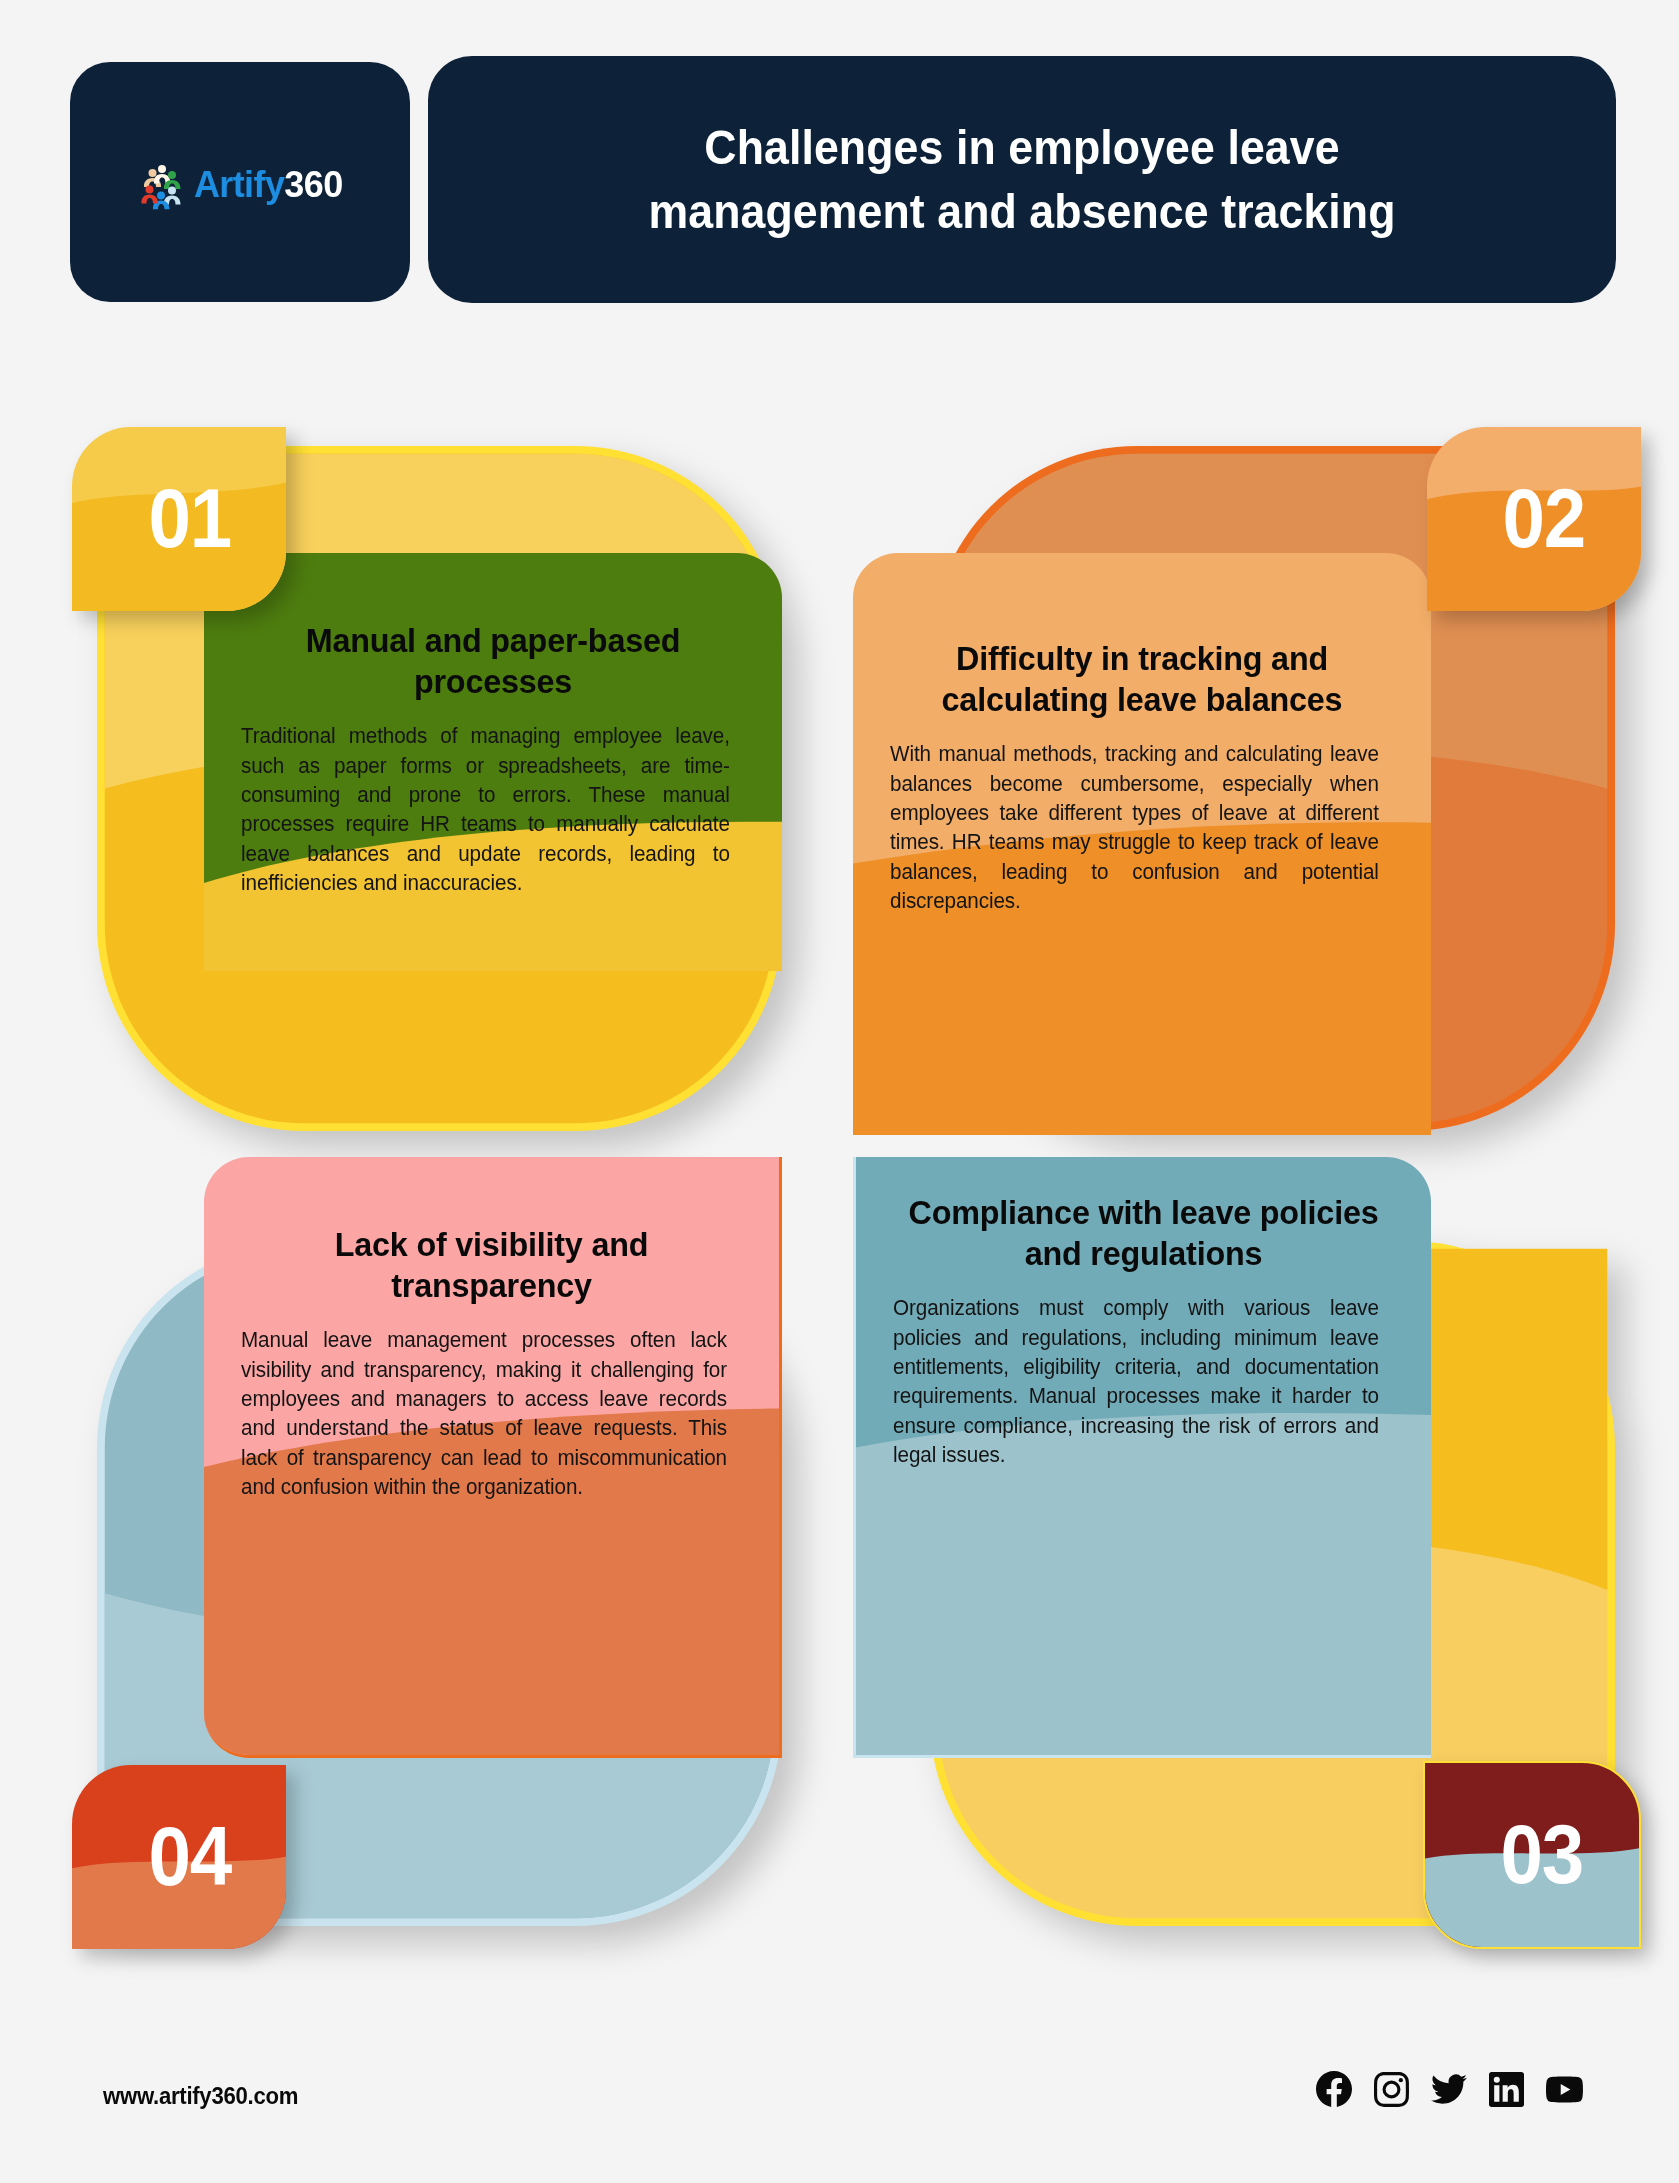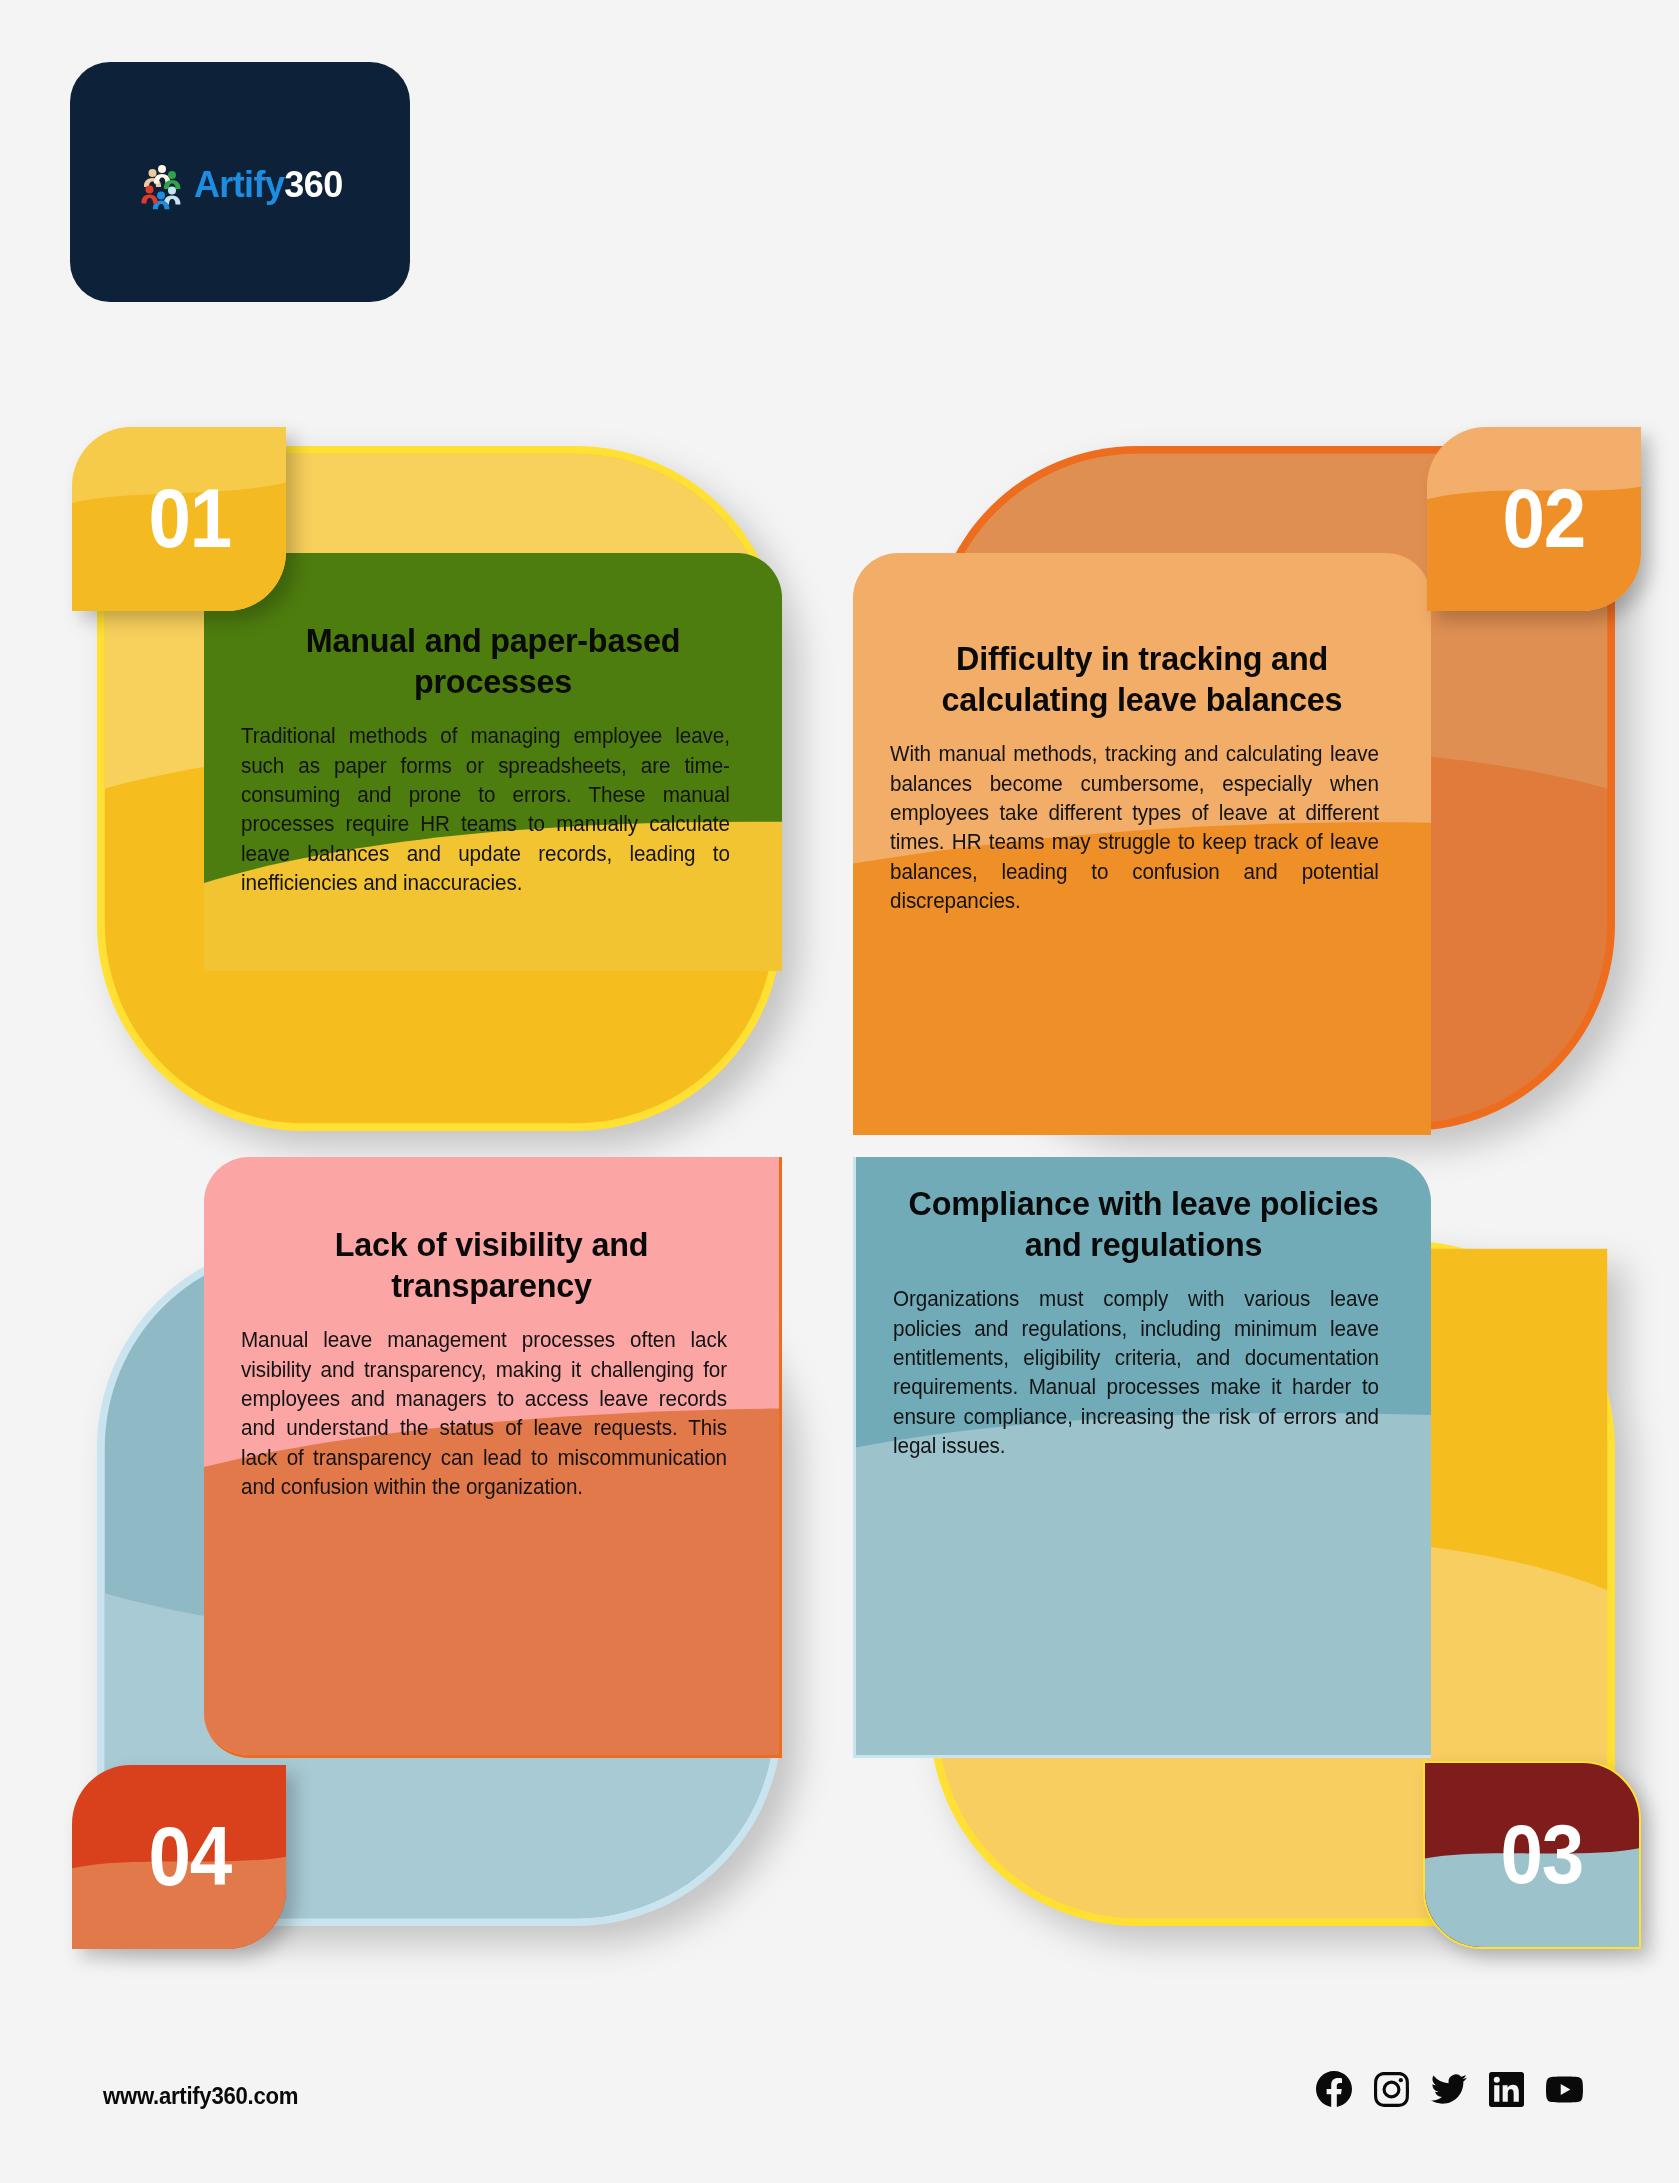--- a/index.html
+++ b/index.html
@@ -139,20 +139,23 @@
               <circle cx="25" cy="60" r="8"></circle>
               <path d="M25 70 C13 70 8 78 9 88 L19 88 C19 80 22 77 25 77 C29 77 32 80 32 88 L42 88 C42 78 37 70 25 70Z"></path>
             </g>
           </g>
         </svg>
       </span>
       <span class="logo-text"><span class="t1">Artify</span><span class="t2">360</span></span>
     </div>
   </div>
 
+  <div class="title-box">
+    <div class="title-text">Challenges in employee leave management and absence tracking</div>
+  </div>
 </div>
 
 <div class="grid">
 
   <div class="quad q1">
     <div class="petal shadowed">
       <svg class="leaf" style="left:0;top:0;" viewBox="0 0 1060 1060" width="685" height="685">
         <path d="M0 0 H740 A320 320 0 0 1 1060 320 V740 A320 320 0 0 1 740 1060 H320 A320 320 0 0 1 0 740 Z" fill="#FFE033"></path>
         <path d="M12 12 H740 A308 308 0 0 1 1048 320 V740 A308 308 0 0 1 740 1048 H320 A308 308 0 0 1 12 740 Z" fill="#F5BE1E"></path>
         <path d="M12 12 H740 A308 308 0 0 1 1048 320 V560 C800 470 380 430 12 530 Z" fill="#F8D05C"></path>
@@ -238,21 +241,21 @@
         <path d="M1048 1048 H320 A308 308 0 0 1 12 740 V320 A308 308 0 0 1 320 12 H740 A308 308 0 0 1 1048 320 Z" fill="#F8CE60"></path>
         <path d="M1048 12 H740 A308 308 0 0 0 1048 320 V560 C1048 560 1048 300 1048 12 Z" fill="#F5BE1E"></path>
         <path d="M320 12 H740 A308 308 0 0 1 1048 320 V540 C800 440 380 430 12 520 V320 A308 308 0 0 1 320 12 Z" fill="#F5BE1E"></path>
       </svg>
     </div>
 
     <div class="card" style="left:0px;top:0px;width:578px;height:601px;border-radius:0 45px 0 0;background:#72ABB8;border-left:3.2px solid #C9E4EE;border-bottom:3.2px solid #C9E4EE;box-sizing:border-box;">
       <svg class="wave" style="top:213px;height:388px;" viewBox="0 0 1000 600" preserveAspectRatio="none">
         <path d="M0 120 C260 30 690 60 1000 160 L1000 600 L0 600 Z" fill="#9CC2CC"></path>
       </svg>
-      <div class="content" style="padding-top:26px;">
+      <div class="content" style="padding-top:35px;">
         <h2 class="c-title">Compliance with leave policies and regulations</h2>
         <p class="c-body">Organizations must comply with various leave policies and regulations, including minimum leave entitlements, eligibility criteria, and documentation requirements. Manual processes make it harder to ensure compliance, increasing the risk of errors and legal issues.</p>
       </div>
     </div>
 
     <div class="badge b3" style="right:-26px;bottom:-22.6px;background:#7f1d1d;border:2.6px solid #FFE033;border-radius:0 59px 0 59px;">
       <svg class="bwave" viewBox="0 0 300 285" preserveAspectRatio="none">
         <path d="M0 148 C85 130 215 150 300 132 L300 285 L0 285 Z" fill="#9CC2CC"></path>
       </svg>
       <span>03</span>

